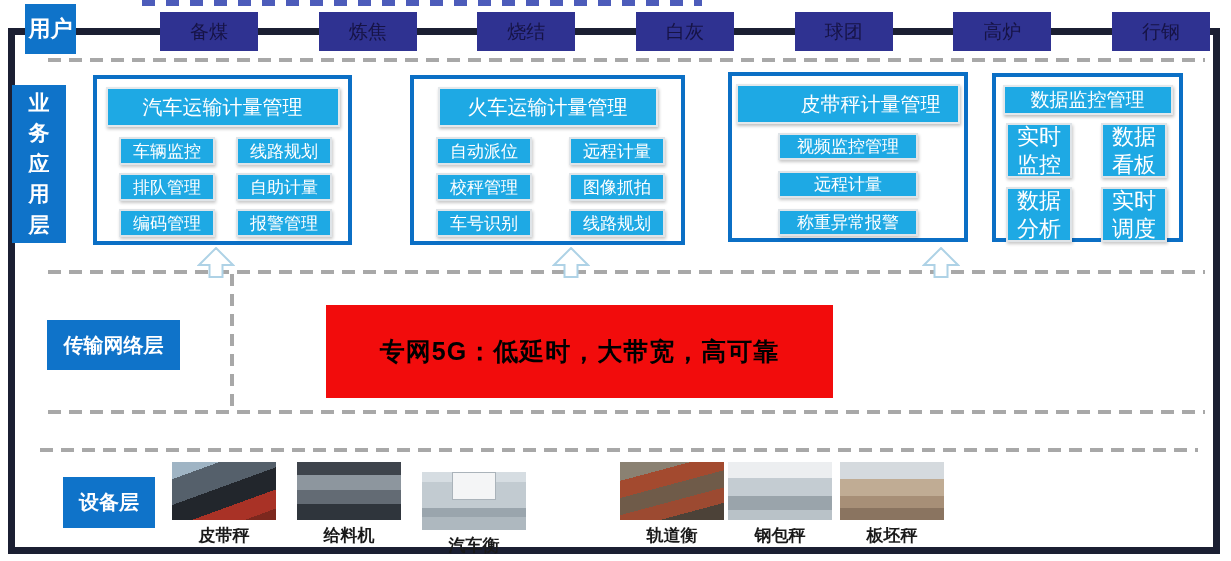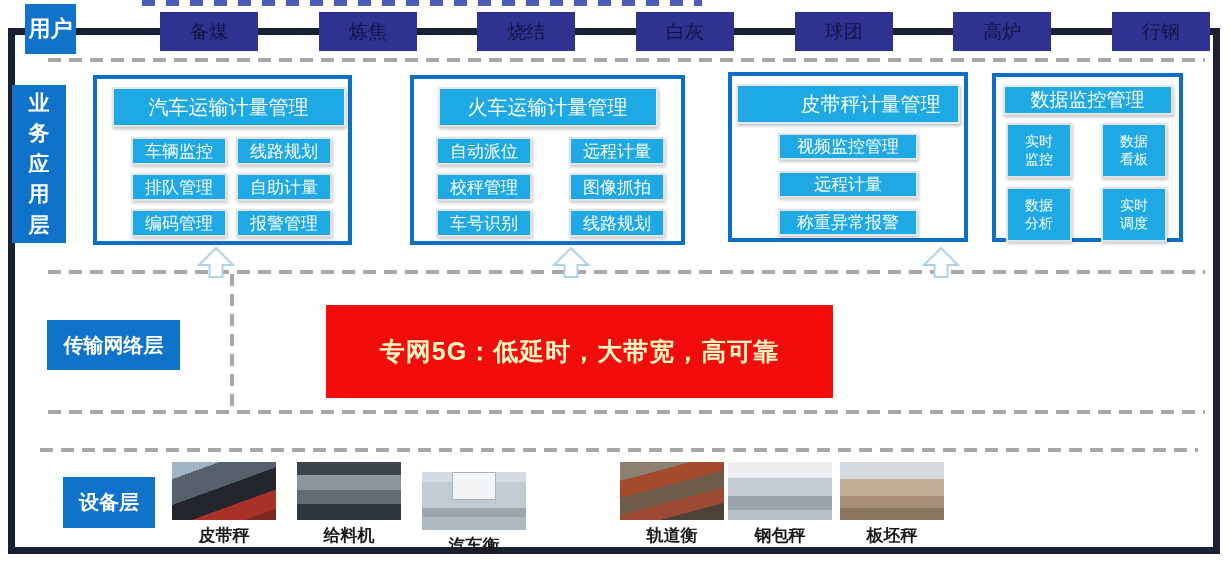--- a/index.html
+++ b/index.html
@@ -40,50 +40,50 @@
     background:repeating-linear-gradient(180deg,var(--dash) 0 12px,transparent 12px 20px);}
   
   .layer-label{position:absolute;background:var(--accent);color:#fff;display:flex;
     align-items:center;justify-content:center;text-align:center;z-index:3;font-weight:600;}
   #label-app{left:12px;top:85px;width:54px;height:158px;font-size:21px;line-height:1.45;}
   #label-app .vtext{width:24px;word-break:break-all;}
   #label-net{left:47px;top:320px;width:133px;height:50px;font-size:20px;}
   #label-dev{left:63px;top:477px;width:92px;height:51px;font-size:20px;}
   
   .group{position:absolute;background:#fff;border:4px solid #0b6fc5;box-sizing:border-box;z-index:3;}
-  #g1{left:93px;top:75px;width:259px;height:170px;padding-left:12px;}
+  #g1{left:93px;top:75px;width:259px;height:170px;}
   #g2{left:410px;top:75px;width:275px;height:170px;}
   #g3{left:728px;top:72px;width:240px;height:170px;}
   #g4{left:992px;top:73px;width:191px;height:169px;}
   .group-title{background:var(--cyan);color:#fff;display:flex;align-items:center;justify-content:center;
     border:2px solid #e4e8eb;box-shadow:1px 2px 3px rgba(0,0,0,.25);margin:8px auto 0;
     font-size:20px;box-sizing:border-box;}
   #g1 .group-title{width:234px;height:40px;}
   #g2 .group-title{width:220px;height:40px;}
   #g3 .group-title{width:224px;height:40px;padding-left:45px;}
   #g4 .group-title{width:170px;height:30px;font-size:19px;}
   .module{background:var(--cyan);color:#fff;display:flex;align-items:center;justify-content:center;
     border:2px solid #dfe4e8;box-shadow:1px 2px 3px rgba(0,0,0,.22);font-size:17px;
     box-sizing:border-box;text-align:center;}
   .grid2{display:grid;grid-template-columns:96px 96px;justify-content:space-between;
     row-gap:8px;margin-top:10px;padding:0 16px 0 22px;}
   .grid2 .module{height:28px;}
   .col3{display:flex;flex-direction:column;align-items:center;gap:11px;margin-top:9px;}
   .col3 .module{width:140px;height:27px;}
   .grid4{display:grid;grid-template-columns:66px 66px;justify-content:space-between;
     row-gap:9px;margin-top:8px;padding:0 12px 0 10px;}
-  .grid4 .module{height:55px;font-size:14px;line-height:1.25;white-space:pre-line;}
+  .grid4 .module{height:55px;font-size:22px;line-height:1.25;white-space:pre-line;}
   
   .up-arrow{position:absolute;width:38px;height:31px;z-index:2;}
   #arrow1{left:197px;top:247px;}
   #arrow2{left:552px;top:247px;}
   #arrow3{left:922px;top:247px;}
   
   .banner{position:absolute;left:326px;top:305px;width:507px;height:93px;background:var(--red);
-    color:#fef9c3;display:flex;align-items:center;justify-content:center;font-size:25px;
+    color:#000000;display:flex;align-items:center;justify-content:center;font-size:25px;
     font-weight:700;letter-spacing:1px;z-index:3;}
   
   .device{position:absolute;width:104px;text-align:center;z-index:3;top:462px;}
   .device .photo{width:104px;height:58px;}
   .device .dev-label{margin-top:4px;font-size:17px;font-weight:700;color:#1a1a1a;}
   .photo-0{background:linear-gradient(160deg,#9fb4c4 0 18%,#55606b 18% 45%,#22262c 45% 68%,#a93226 68% 88%,#7c281e 88%);}
   .photo-1{background:linear-gradient(180deg,#3e444c 0 22%,#8d969e 22% 48%,#636b74 48% 72%,#2f353c 72%);}
   .photo-2{background:linear-gradient(180deg,#d6dde2 0 18%,#c2cbd1 18% 62%,#9aa5ad 62% 78%,#aeb8bf 78%);}
   .photo-2::after{content:"";display:block;width:42px;height:26px;margin:10px auto 0;background:#f4f5f6;border:1px solid #aab3ba;}
   .photo-3{background:linear-gradient(165deg,#8a8172 0 22%,#a34a2f 22% 42%,#6f5b49 42% 62%,#9c4a31 62% 80%,#4c4238 80%);}

